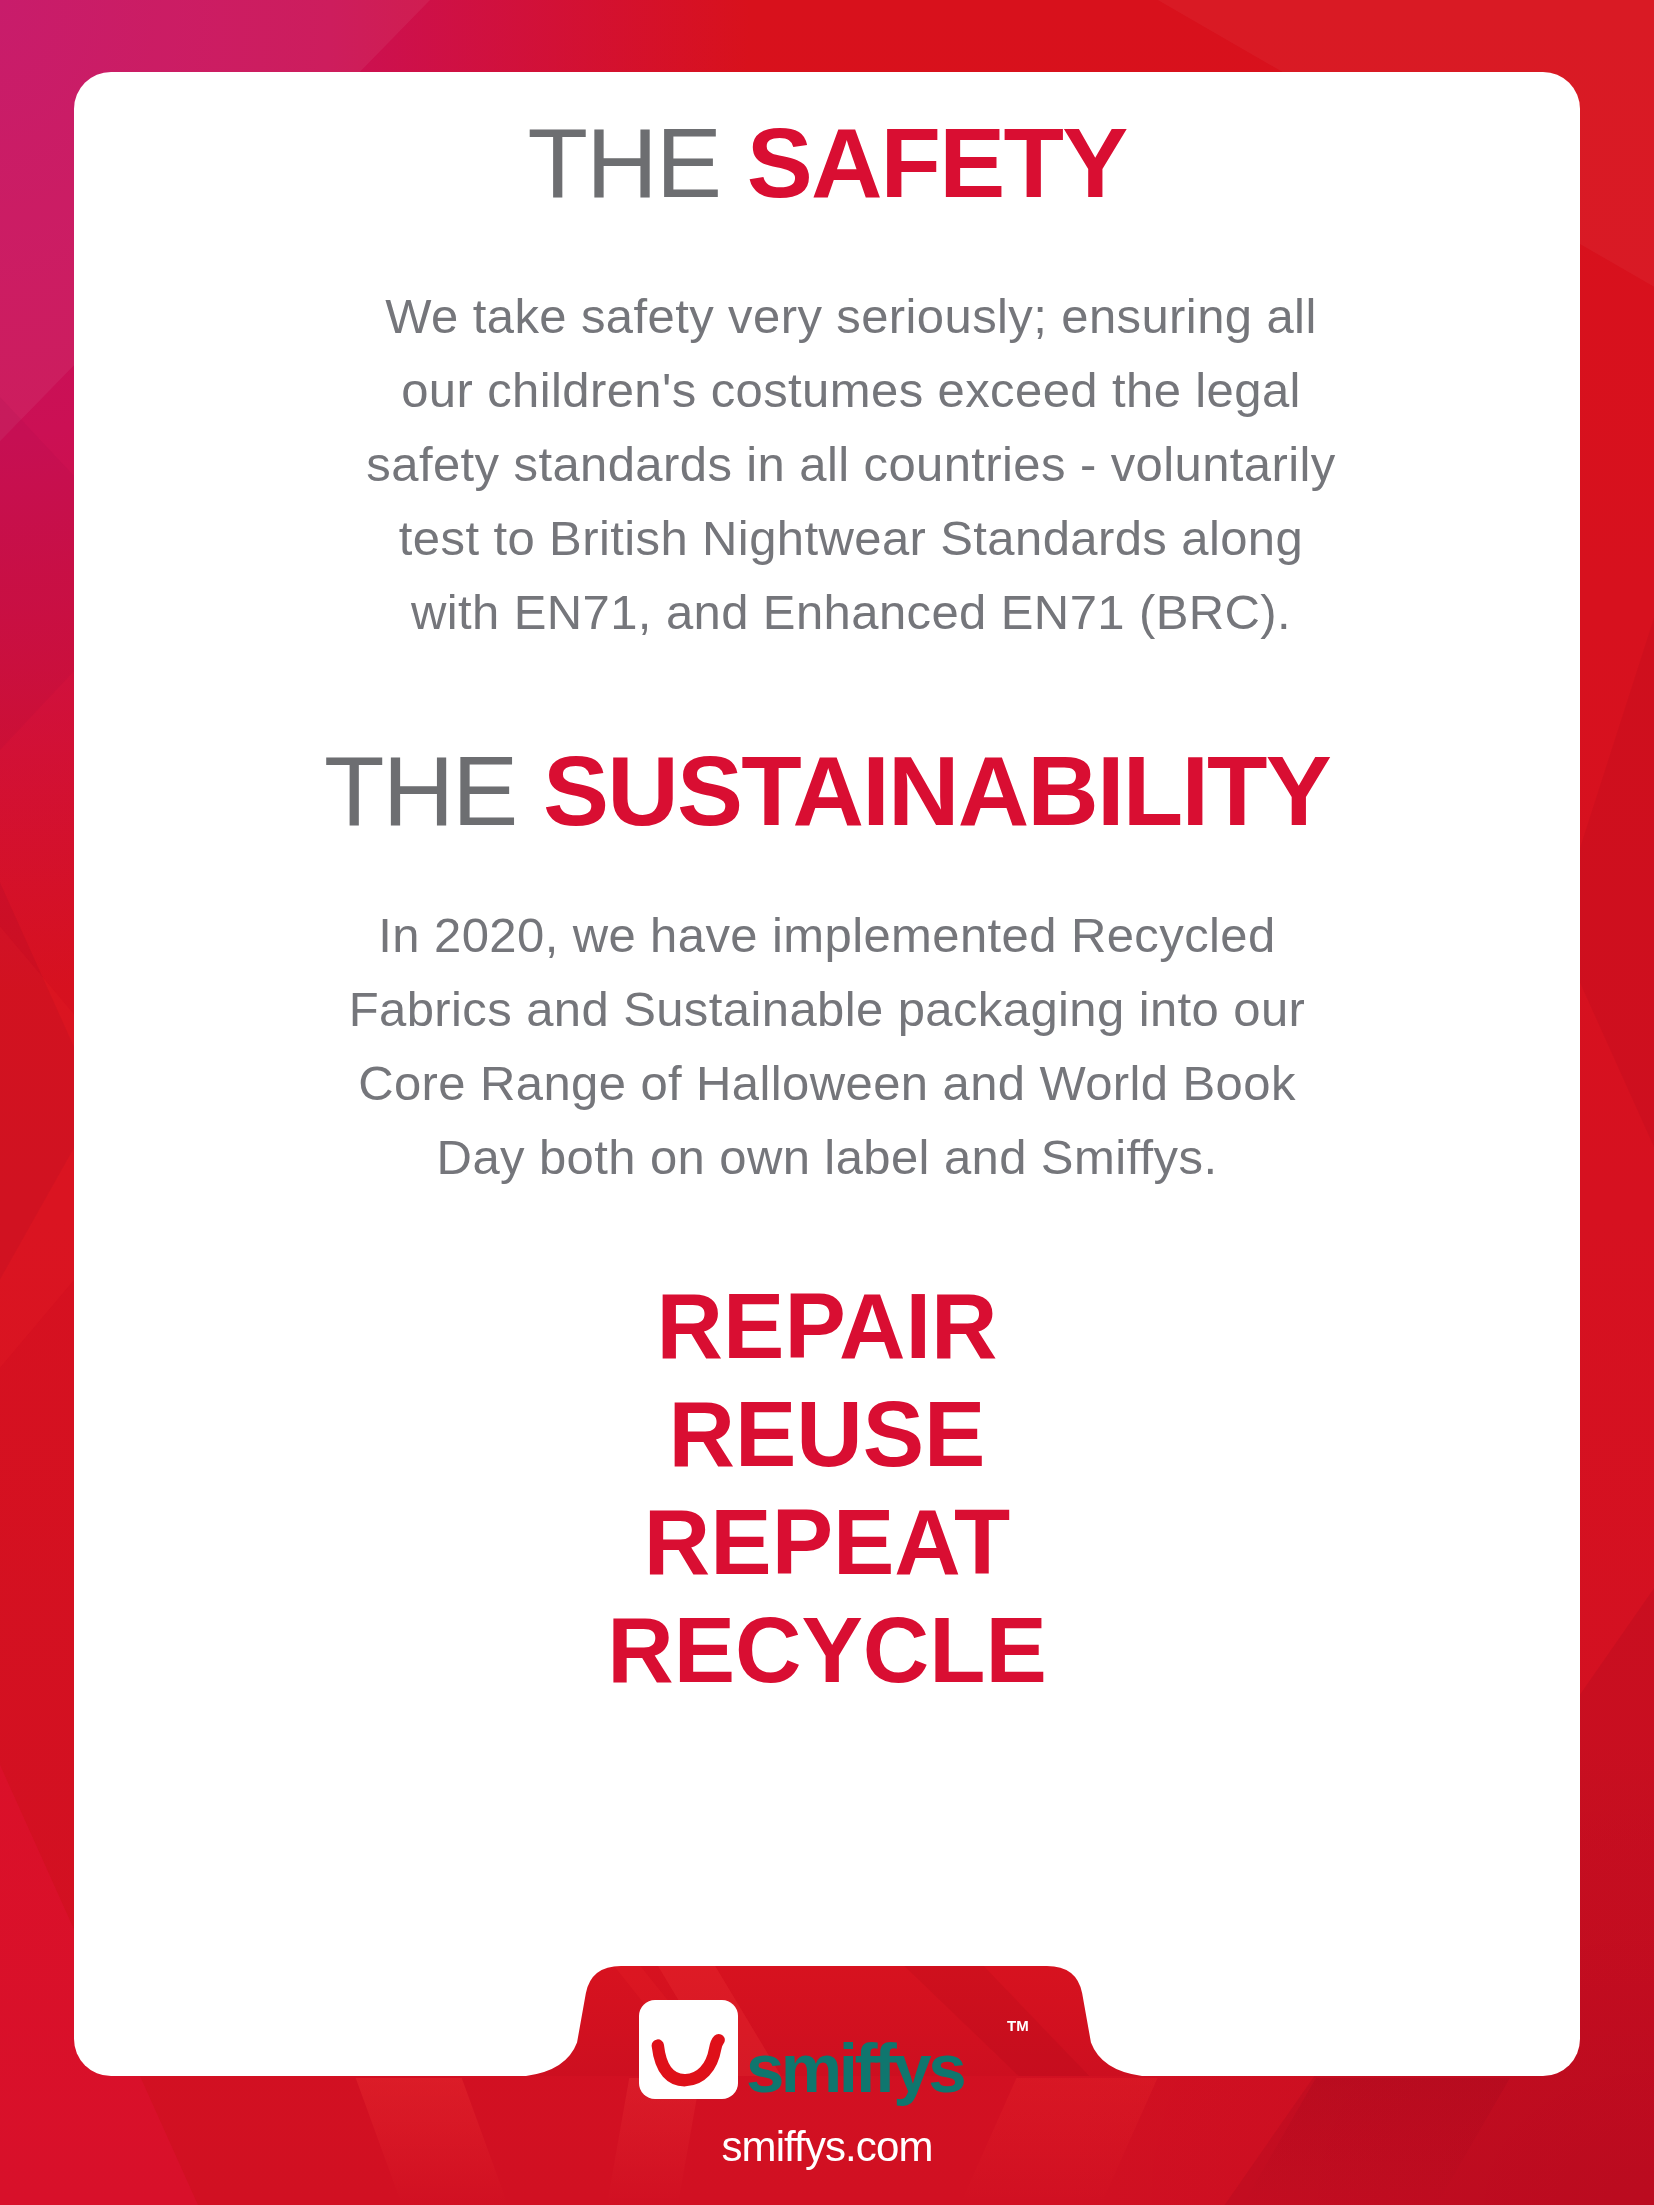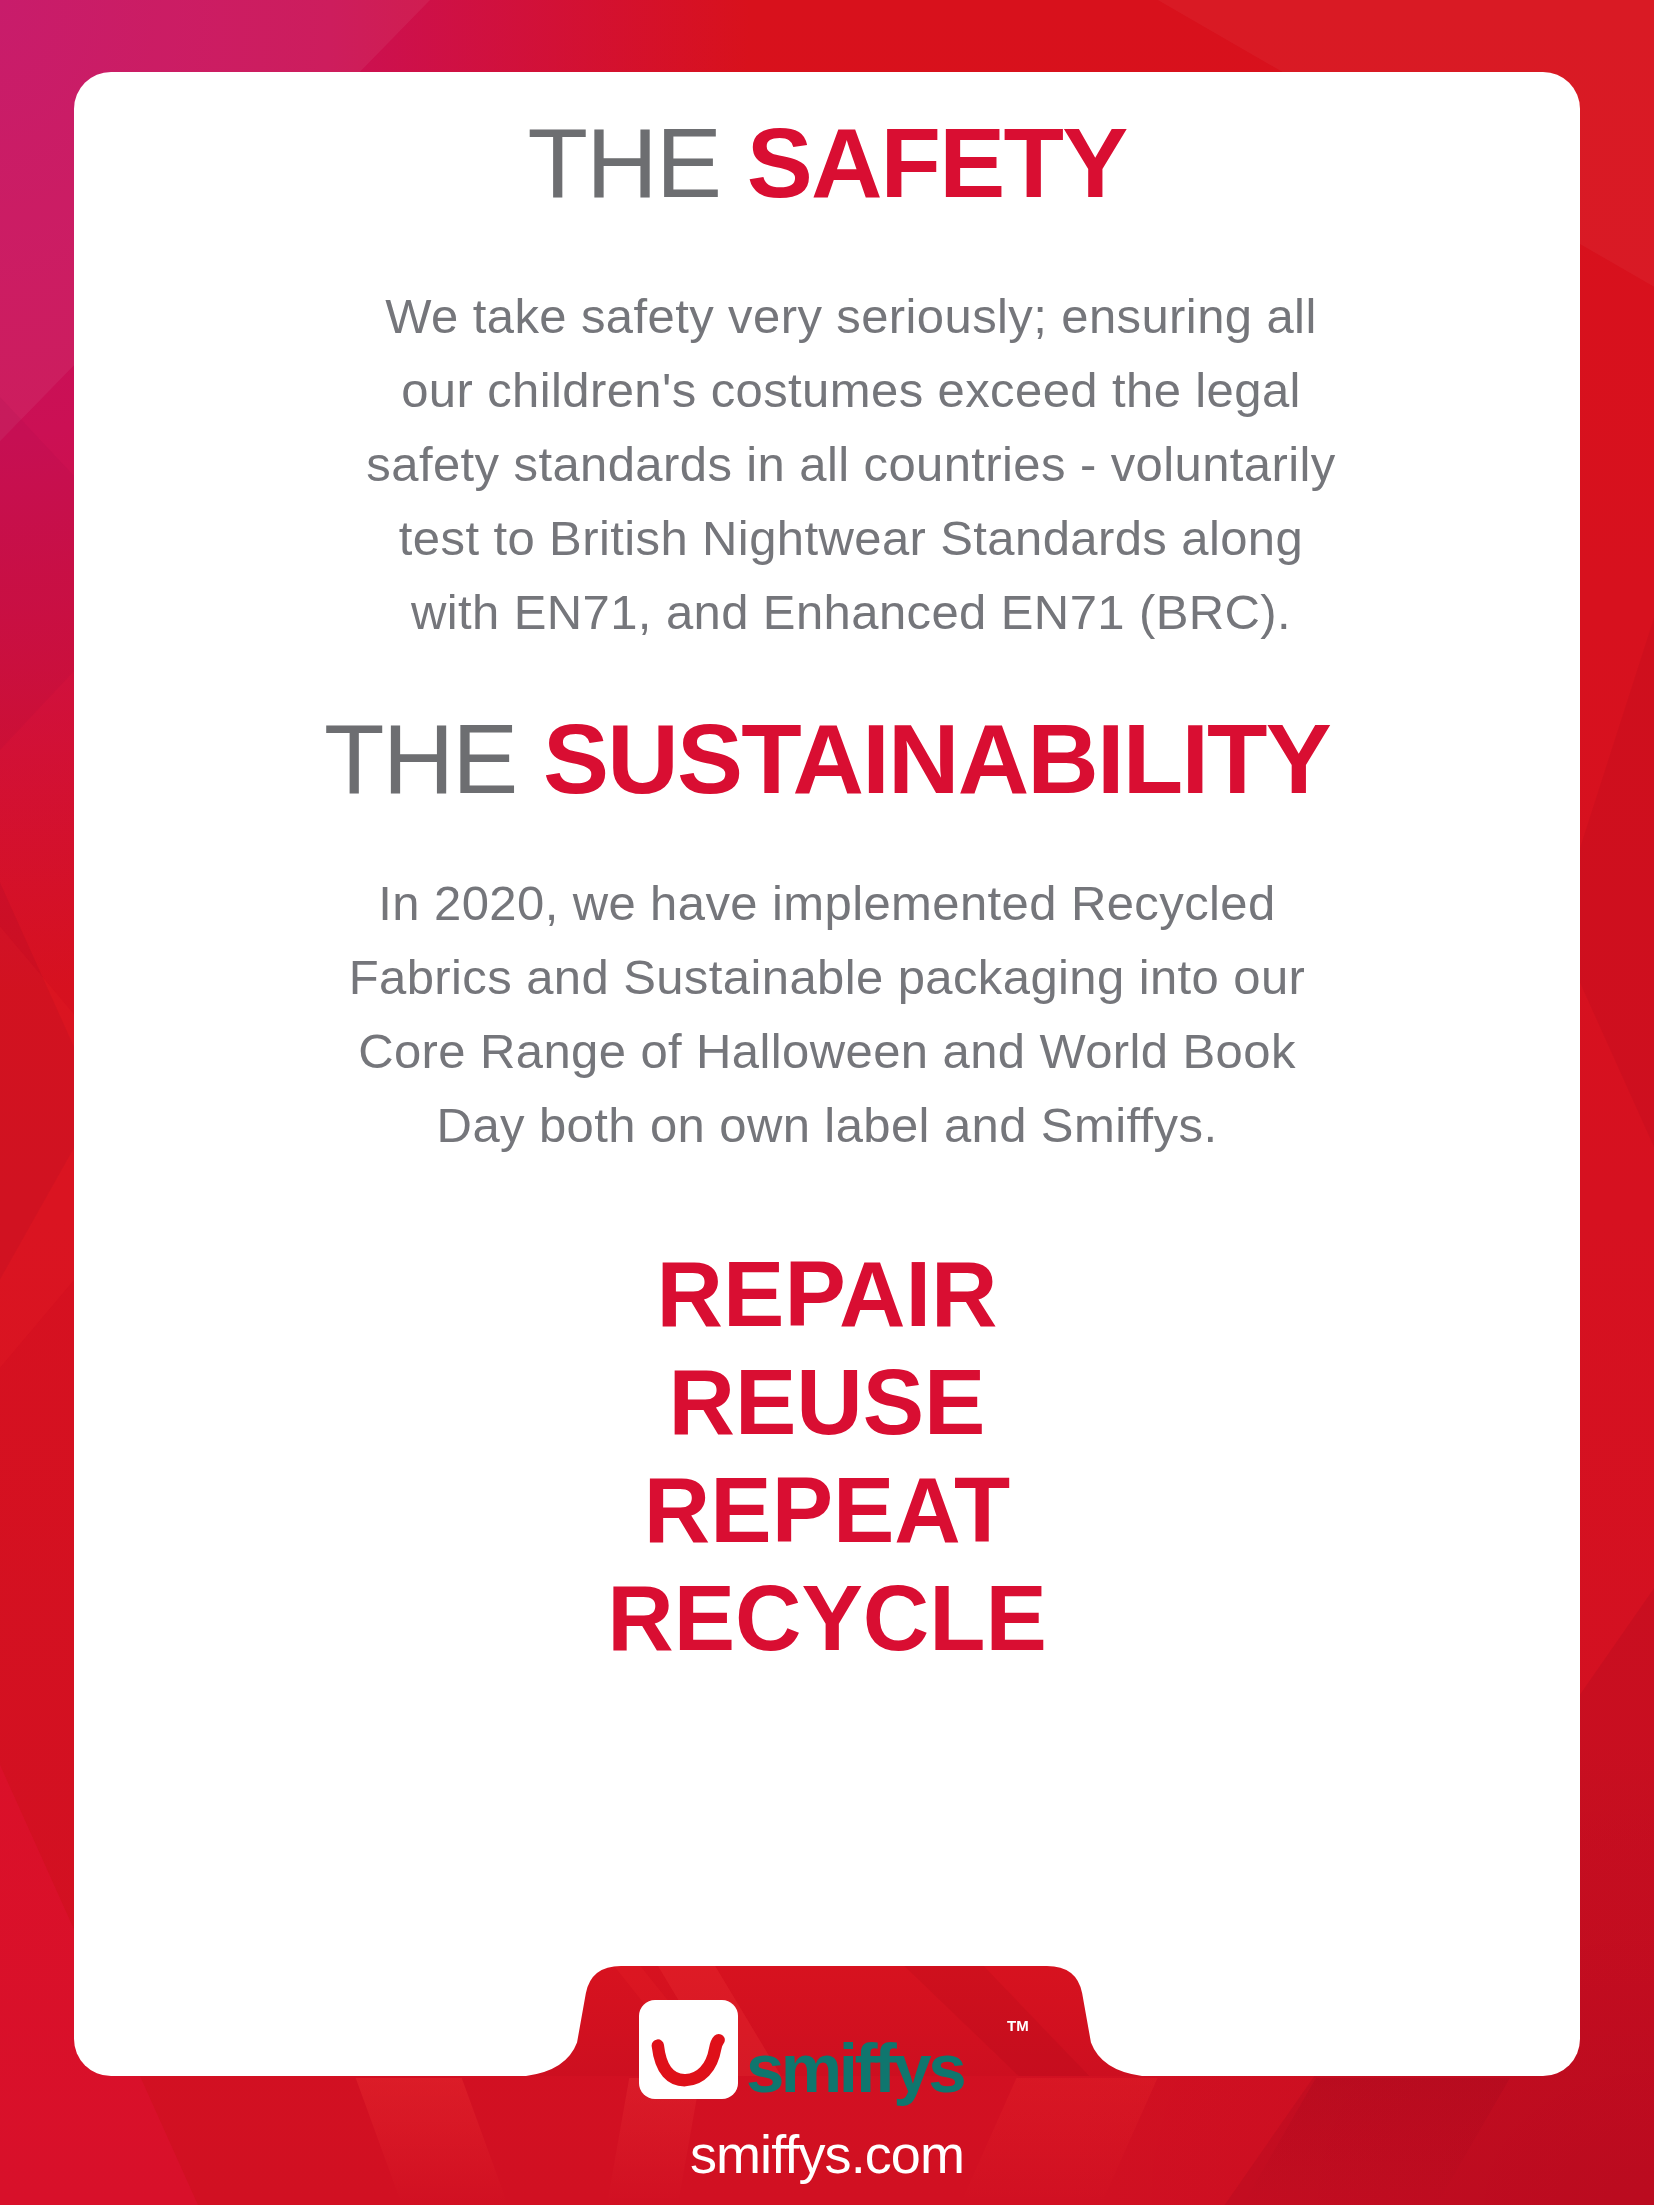--- a/index.html
+++ b/index.html
@@ -35,21 +35,21 @@
       background:linear-gradient(180deg,rgba(120,0,25,.12),rgba(120,0,25,0));}
   
   .card{
     position:absolute;z-index:2;left:74px;top:72px;width:1506px;height:2004px;
     background:#ffffff;border-radius:37px;text-align:center;
   }
   .heading{font-size:99px;line-height:116px;letter-spacing:-1.8px;white-space:nowrap;}
   .heading .pre{color:#6d6e71;font-weight:400;margin-right:26.5px;}
   .heading .hi{color:#d90e32;font-weight:700;}
   .h1{margin-top:33px;}
-  .h2{margin-top:52px;}
+  .h2{margin-top:84px;}
   .para{
     color:#75767b;font-size:49px;line-height:74px;letter-spacing:0.4px;
     white-space:pre-line;margin:0 auto;
   }
   .p1{margin-top:58px;margin-left:48px;}
   .p2{margin-top:49px;}
   .slogan{margin-top:78px;}
   .slogan div{
     color:#d90e32;font-weight:700;font-size:92px;line-height:108px;letter-spacing:0;
   }
@@ -64,21 +64,21 @@
     position:absolute;z-index:4;left:746px;top:2034px;
     color:#0f766e;font-weight:700;font-size:69px;letter-spacing:-3.5px;line-height:1;
     white-space:nowrap;
   }
   .tm{
     position:absolute;z-index:4;left:1007px;top:2017px;
     color:#ffffff;font-weight:700;font-size:15px;letter-spacing:0;
   }
   .website{
     position:absolute;z-index:4;left:0;width:1654px;top:2123px;text-align:center;
-    color:#ffffff;font-size:54px;letter-spacing:-0.9px;font-weight:400;
+    color:#ffffff;font-size:42px;letter-spacing:-0.9px;font-weight:400;
   }
 </style>
 </head>
 <body>
 
 <div class="bg-layer bg-magenta"></div>
 <div class="facet f1"></div>
 <div class="facet f2"></div>
 <div class="facet f3"></div>
 <div class="facet f4"></div>

